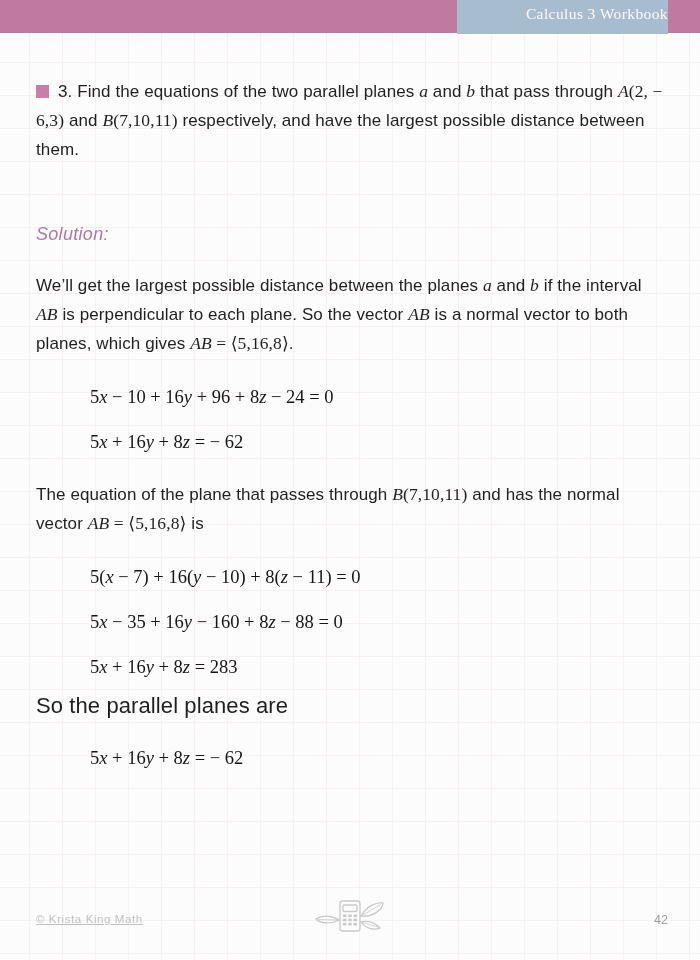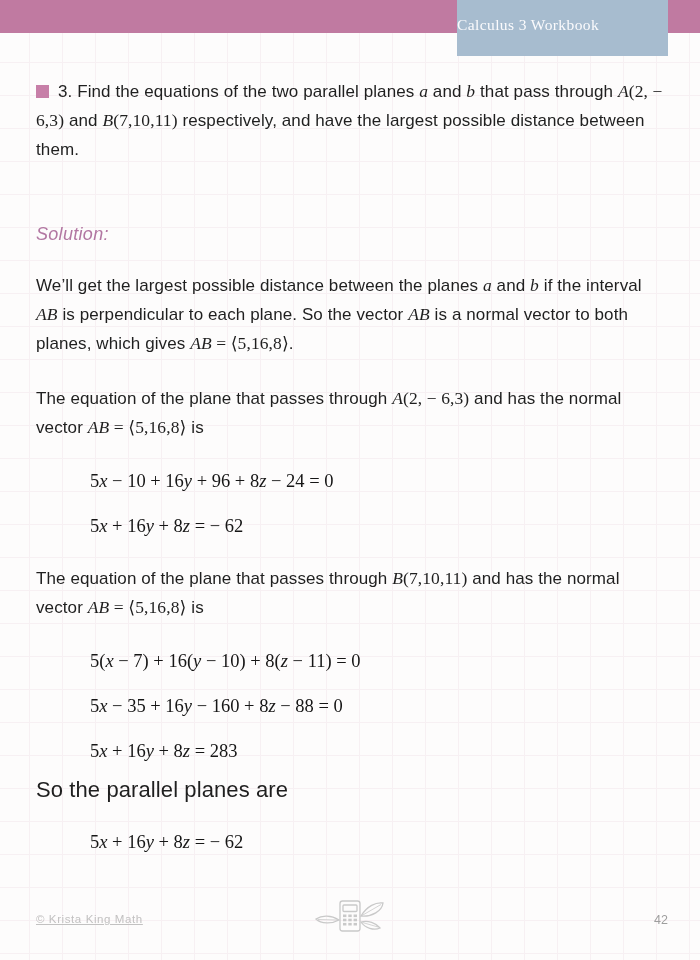--- a/index.html
+++ b/index.html
@@ -17,23 +17,23 @@
     color:#1f1f1f;
     overflow:hidden;
   }
   .topbar{
     position:absolute;top:0;left:0;
     width:700px;height:33px;
     background:#c07aa1;
   }
   .badge{
     position:absolute;top:0;right:32px;
-    width:211px;height:56px;
+    width:211px;height:34px;
     background:#a7bccf;
-    display:flex;align-items:center;justify-content:flex-start;
+    display:flex;align-items:center;justify-content:flex-end;
     box-sizing:border-box;padding-bottom:6px;margin-left:47px;
   }
   .badge-label{
     font-family:"Liberation Serif","DejaVu Serif",serif;
     color:#fbfbfd;font-size:15.5px;letter-spacing:.4px;
   }
   .content{position:absolute;top:33px;left:36px;width:628px;}
   .prob{margin-top:44px;font-size:17px;line-height:29px;font-weight:500;letter-spacing:.1px;max-width:628px;}
   .prob-bullet{
     display:inline-block;width:13px;height:13px;background:#c77fa8;
@@ -74,21 +74,20 @@
   </div>
 
   <div class="content">
 
     <div class="prob"><span class="prob-bullet"></span><span><span>3. Find the equations of the two parallel planes </span><span class="t-math"><i>a</i></span><span> and </span><span class="t-math"><i>b</i></span><span> that pass through </span><span class="t-math"><i>A</i>(2, − 6,3)</span><span> and </span><span class="t-math"><i>B</i>(7,10,11)</span><span> respectively, and have the largest possible distance between them.</span></span></div>
 
     <div class="solution">Solution:</div>
 
     <div class="para"><span>We’ll get the largest possible distance between the planes </span><span class="t-math"><i>a</i></span><span> and </span><span class="t-math"><i>b</i></span><span> if the interval </span><span class="t-math"><i>AB</i></span><span> is perpendicular to each plane. So the vector </span><span class="t-math"><i>AB</i></span><span> is a normal vector to both planes, which gives </span><span class="t-math"><i>AB</i> = ⟨5,16,8⟩</span><span>.</span></div>
 
-    <div class="para"><span>The equation of the plane that passes through </span><span class="t-math"><i>A</i>(2, − 6,3)</span><span> and has the normal vector </span><span class="t-math"><i>AB</i> = ⟨5,16,8⟩</span><span> is</span></div>
 
     <div class="eq-block">
       <div class="eq">5<i>x</i> − 10 + 16<i>y</i> + 96 + 8<i>z</i> − 24 = 0</div>
       <div class="eq">5<i>x</i> + 16<i>y</i> + 8<i>z</i> = − 62</div>
     </div>
 
     <div class="para"><span>The equation of the plane that passes through </span><span class="t-math"><i>B</i>(7,10,11)</span><span> and has the normal vector </span><span class="t-math"><i>AB</i> = ⟨5,16,8⟩</span><span> is</span></div>
 
     <div class="eq-block">
       <div class="eq">5(<i>x</i> − 7) + 16(<i>y</i> − 10) + 8(<i>z</i> − 11) = 0</div>

